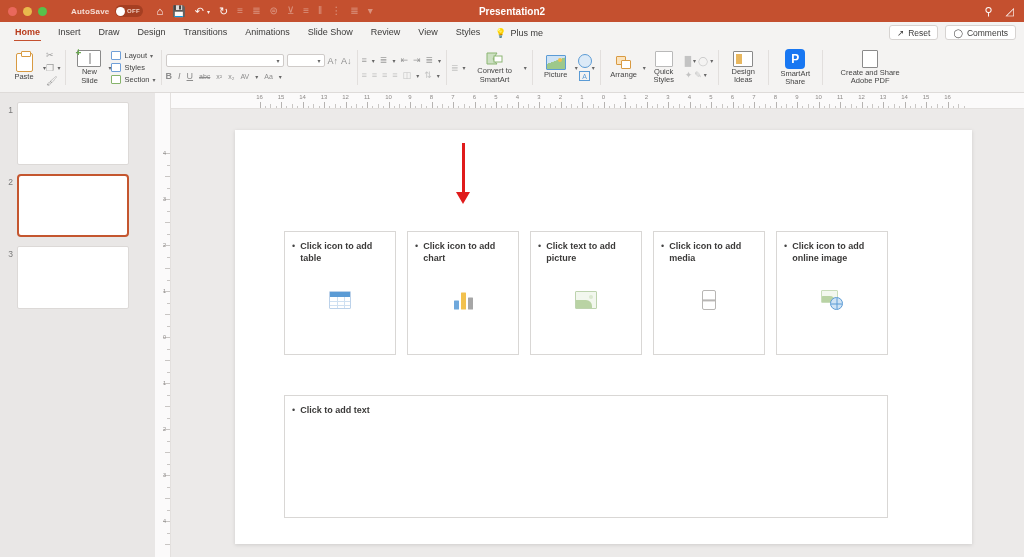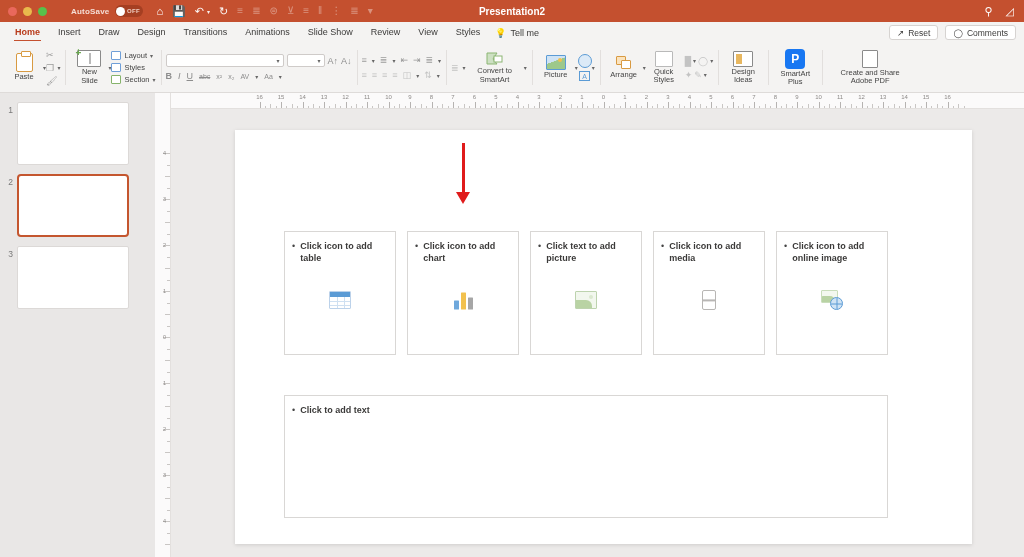--- a/index.html
+++ b/index.html
@@ -291,21 +291,21 @@
     <div class="tab">Draw</div>
     <div class="tab">Design</div>
     <div class="tab">Transitions</div>
     <div class="tab">Animations</div>
     <div class="tab">Slide Show</div>
     <div class="tab">Review</div>
     <div class="tab">View</div>
     <div class="tab">Styles</div>
     <div class="tellme">
       <span class="bulb">💡</span>
-      <span>Tell me</span>
+      <span>Plus me</span>
     </div>
     <div class="tabs-right">
       <div class="pillbtn">
         <span>↗</span>
         <span>Reset</span>
       </div>
       <div class="pillbtn">
         <span>◯</span>
         <span>Comments</span>
       </div>
@@ -467,21 +467,21 @@
     <div class="grp">
       <div class="bigbtn" style="width:40px;">
         <span class="designicon"></span>
         <span class="lbl"><span>Design</span><br><span>Ideas</span></span>
       </div>
     </div>
 
     <div class="grp">
       <div class="bigbtn" style="width:44px;">
         <span class="premast">P</span>
-        <span class="lbl"><span>SmartArt</span><br><span>Plus</span></span>
+        <span class="lbl"><span>SmartArt</span><br><span>Share</span></span>
       </div>
     </div>
 
     <div class="grp">
       <div class="bigbtn" style="width:86px;">
         <span class="pdficon"></span>
         <span class="lbl"><span>Create and Share</span><br><span>Adobe PDF</span></span>
       </div>
     </div>
   </div>

